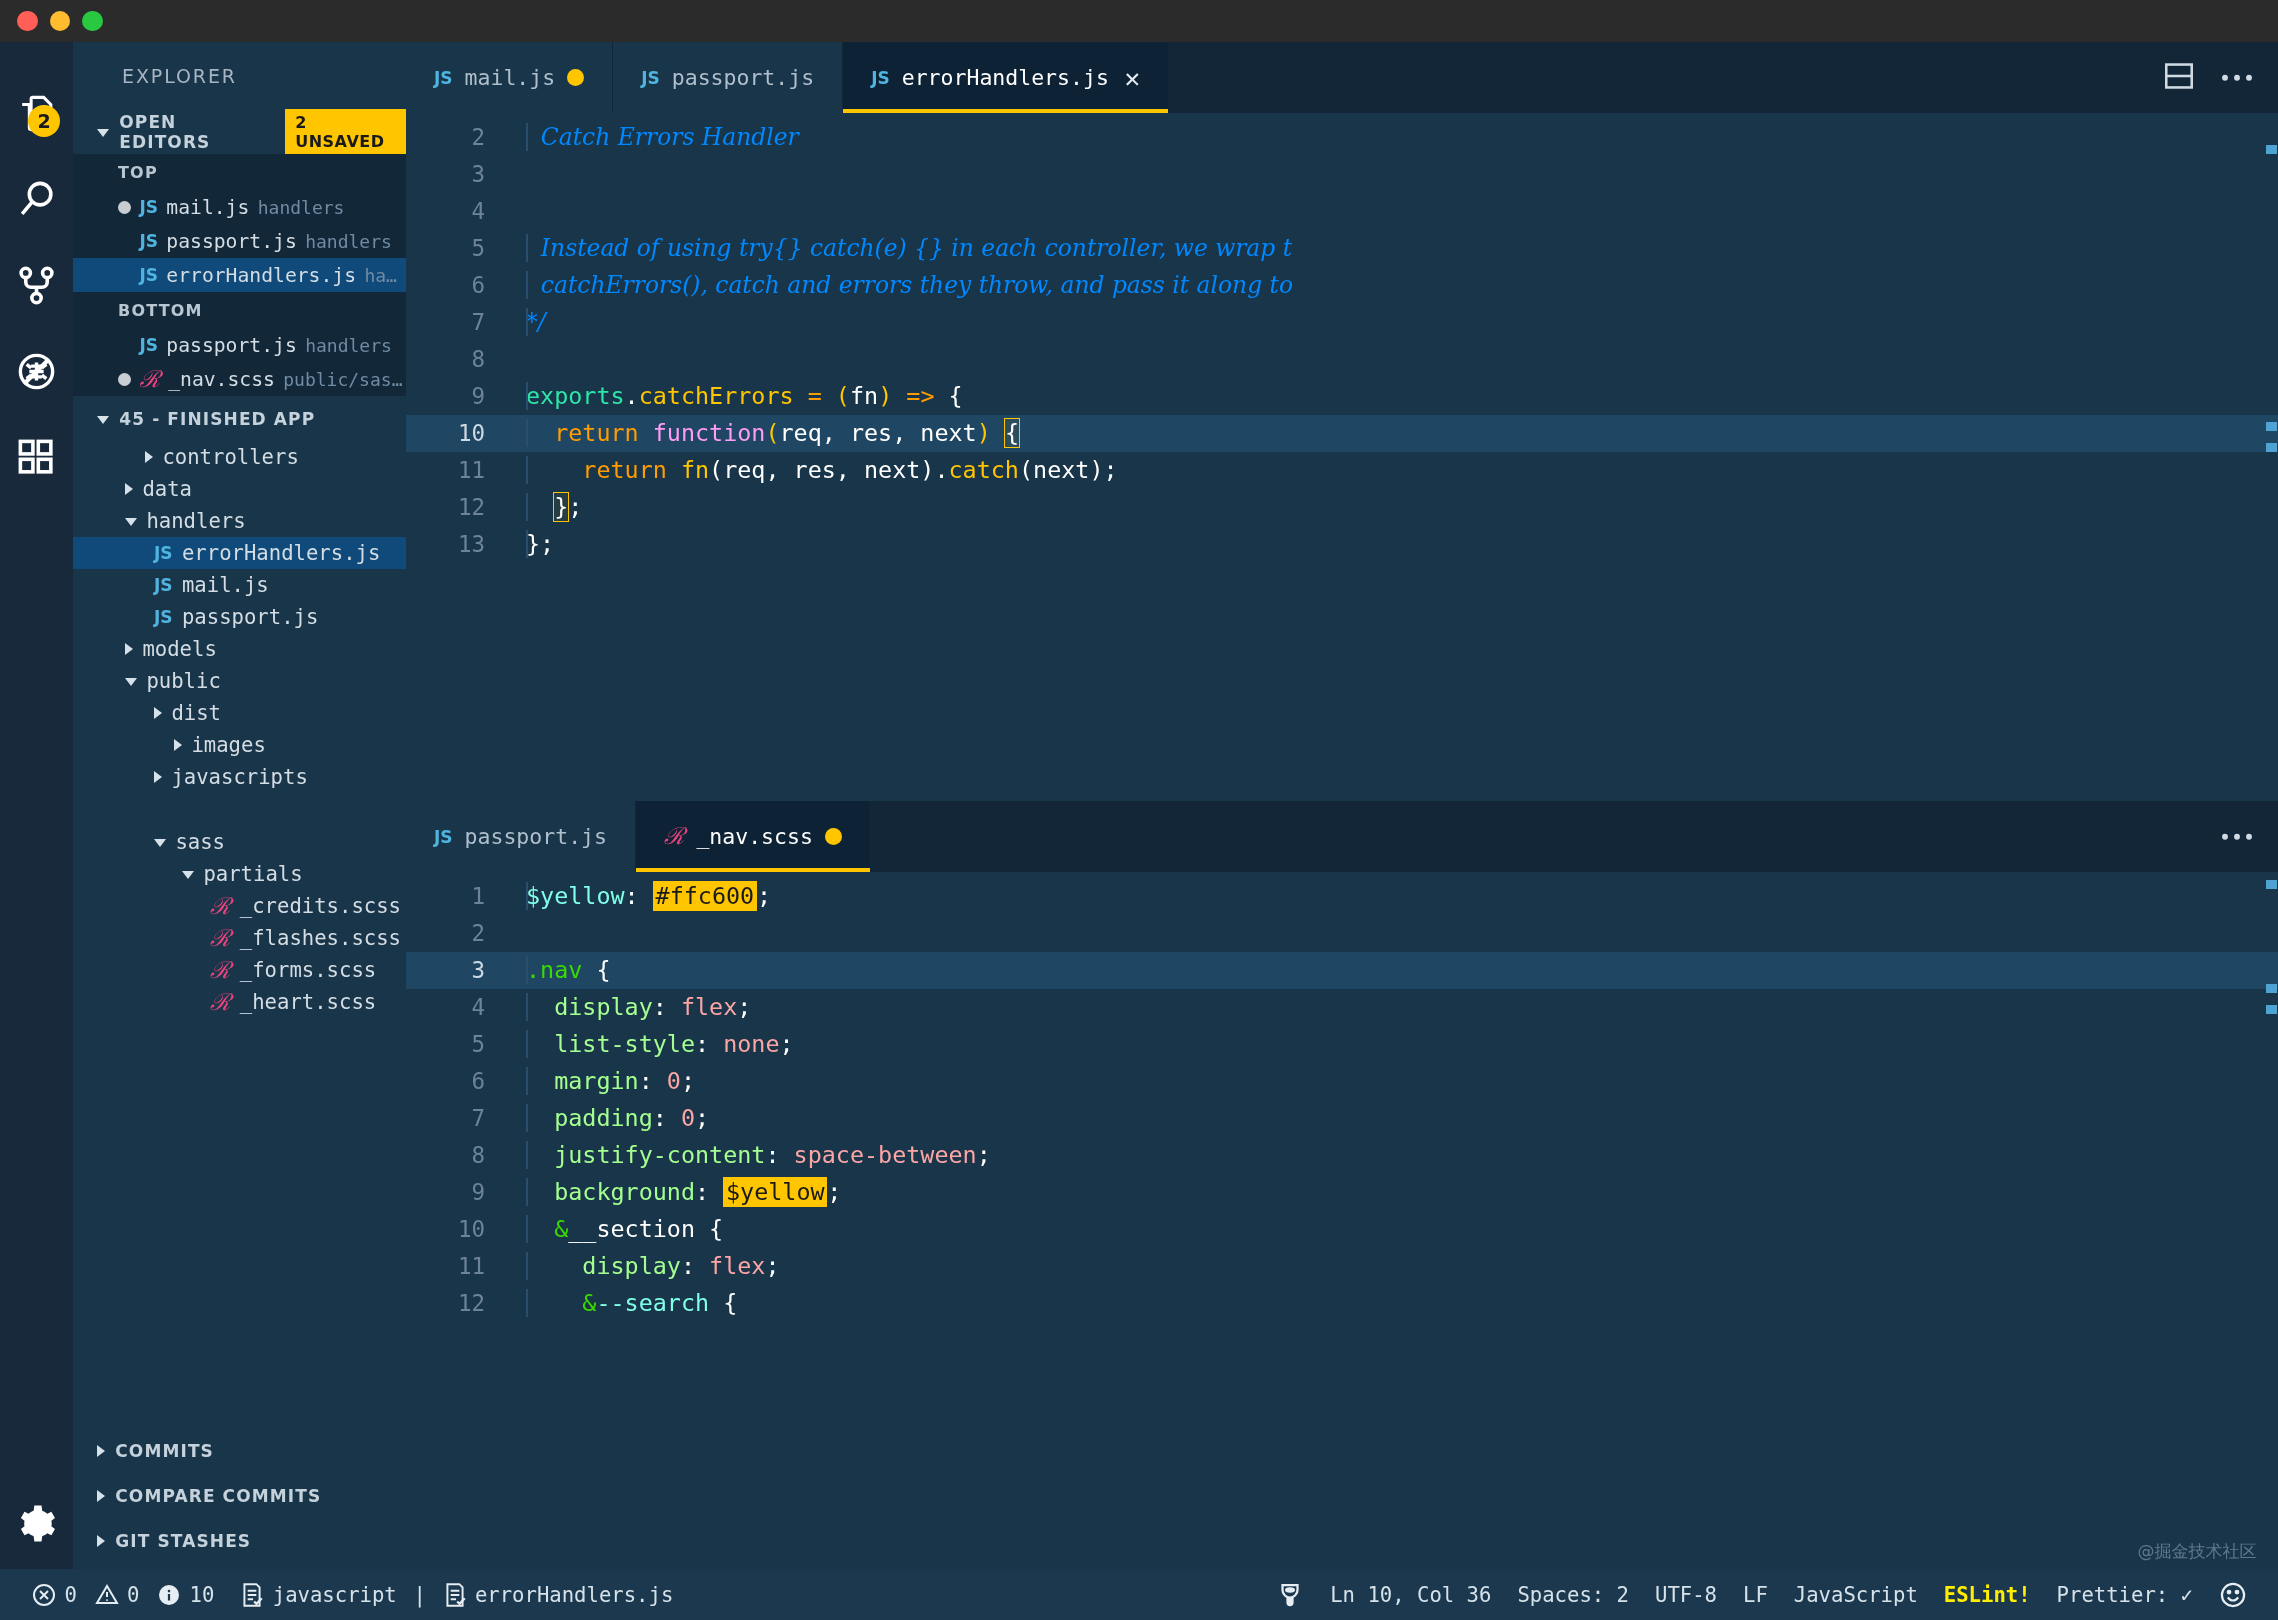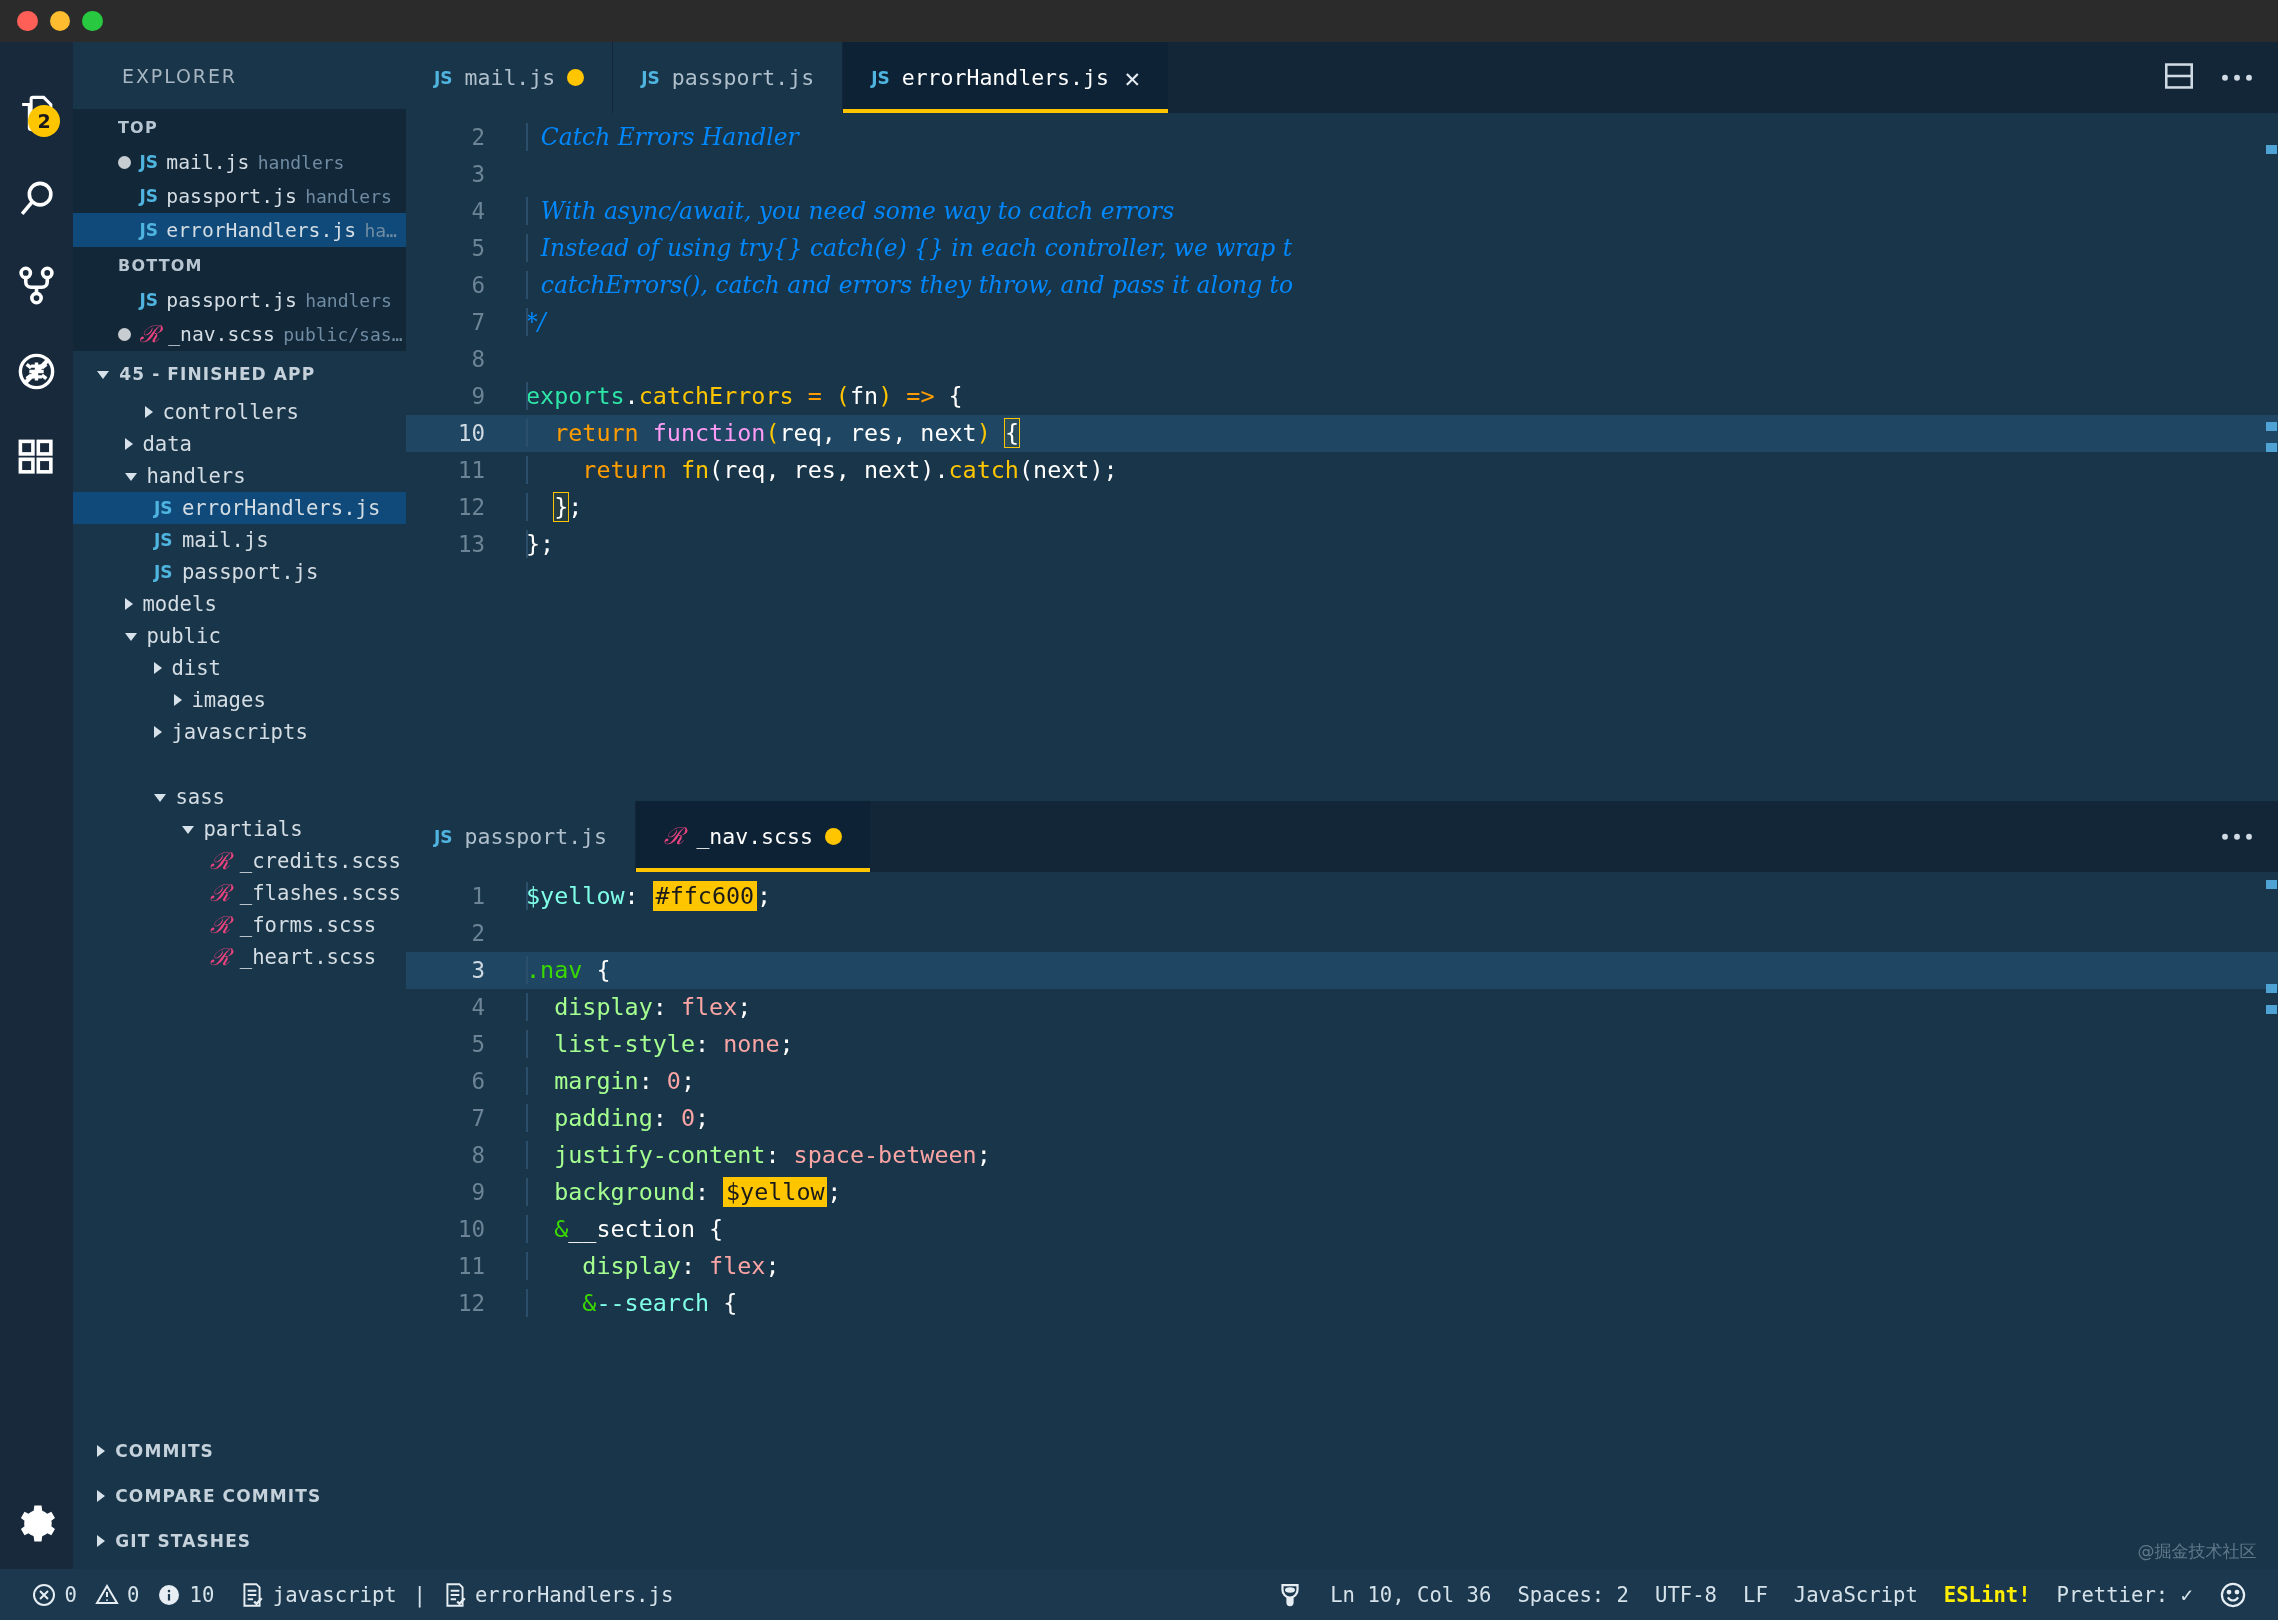--- a/index.html
+++ b/index.html
@@ -216,20 +216,25 @@
         <svg viewBox="0 0 24 24" width="43" height="43" fill="#ffffff">
           <path d="M12 8.2a3.8 3.8 0 1 0 0 7.6 3.8 3.8 0 0 0 0-7.6zm0 5.9a2.1 2.1 0 1 1 0-4.2 2.1 2.1 0 0 1 0 4.2z"></path>
           <path d="M20.5 12c0-.6-.1-1.1-.2-1.6l2-1.5-2-3.4-2.3 1a7.9 7.9 0 0 0-2.8-1.6L14.8 2h-4l-.4 2.9c-1 .3-2 .9-2.8 1.6l-2.3-1-2 3.4 2 1.5a8.4 8.4 0 0 0 0 3.2l-2 1.5 2 3.4 2.3-1c.8.7 1.8 1.3 2.8 1.6l.4 2.9h4l.4-2.9c1-.3 2-.9 2.8-1.6l2.3 1 2-3.4-2-1.5c.1-.5.2-1 .2-1.6z"></path>
         </svg>
       </div>
     </div>
 
     <div class="sidebar">
       <div class="sb-title">EXPLORER</div>
 
+      <div class="section-head">
+        <span class="caret caret-down"></span>
+        <span>OPEN EDITORS</span>
+        <span class="unsaved-badge">2 UNSAVED</span>
+      </div>
 
       <div class="open-editors-panel">
 
         <div class="group-label">TOP</div>
         <div class="oe-row">
           <span class="dot"></span>
           <span class="js-ico">JS</span>
           <span class="fname">mail.js</span>
           <span class="fpath">handlers</span>
         </div>
@@ -383,21 +388,21 @@
                 <circle cx="3" cy="3" r="2.2"></circle>
                   <circle cx="12" cy="3" r="2.2"></circle>
                   <circle cx="21" cy="3" r="2.2"></circle>
               </svg>
             </span>
           </div>
         </div>
         <div class="code dark" id="code-top">
           <div class="cline"><div class="gutter">2</div><div class="ctext"><span class="indent-guide" style="left: 17px;"></span><span class="c-comment">  Catch Errors Handler</span></div></div>
             <div class="cline"><div class="gutter">3</div><div class="ctext"><span class="indent-guide" style="left: 17px;"></span><span class="c-plain"></span></div></div>
-            <div class="cline"><div class="gutter">4</div><div class="ctext"><span class="indent-guide" style="left: 17px;"></span><span class="c-comment">  With async/await, you need some way to catch errors</span></div></div>
+            <div class="cline"><div class="gutter">4</div><div class="ctext"><span class="indent-guide" style="left: 17px;"></span></div></div>
             <div class="cline"><div class="gutter">5</div><div class="ctext"><span class="indent-guide" style="left: 17px;"></span><span class="c-comment">  Instead of using try{} catch(e) {} in each controller, we wrap t</span></div></div>
             <div class="cline"><div class="gutter">6</div><div class="ctext"><span class="indent-guide" style="left: 17px;"></span><span class="c-comment">  catchErrors(), catch and errors they throw, and pass it along to</span></div></div>
             <div class="cline"><div class="gutter">7</div><div class="ctext"><span class="indent-guide" style="left: 17px;"></span><span class="c-comment">*/</span></div></div>
             <div class="cline"><div class="gutter">8</div><div class="ctext"><span class="indent-guide" style="left: 17px;"></span><span class="c-plain"></span></div></div>
             <div class="cline"><div class="gutter">9</div><div class="ctext"><span class="indent-guide" style="left: 17px;"></span><span class="c-green">exports</span><span class="c-white">.</span><span class="c-yellow">catchErrors</span><span class="c-plain"> </span><span class="c-orange">=</span><span class="c-plain"> </span><span class="c-yellow">(</span><span class="c-white">fn</span><span class="c-yellow">)</span><span class="c-plain"> </span><span class="c-orange">=&gt;</span><span class="c-plain"> </span><span class="c-white">{</span></div></div>
             <div class="cline hl"><div class="gutter">10</div><div class="ctext"><span class="indent-guide" style="left: 17px;"></span><span class="c-plain">  </span><span class="c-orange">return</span><span class="c-plain"> </span><span class="c-pink">function</span><span class="c-yellow">(</span><span class="c-white">req, res, next</span><span class="c-yellow">)</span><span class="c-plain"> </span><span class="c-white bracket-box">{</span></div></div>
             <div class="cline"><div class="gutter">11</div><div class="ctext"><span class="indent-guide" style="left: 17px;"></span><span class="c-plain">    </span><span class="c-orange">return</span><span class="c-plain"> </span><span class="c-yellow">fn</span><span class="c-white">(</span><span class="c-white">req, res, next</span><span class="c-white">).</span><span class="c-yellow">catch</span><span class="c-white">(</span><span class="c-white">next</span><span class="c-white">);</span></div></div>
             <div class="cline"><div class="gutter">12</div><div class="ctext"><span class="indent-guide" style="left: 17px;"></span><span class="c-plain">  </span><span class="c-white bracket-box">}</span><span class="c-white">;</span></div></div>
             <div class="cline"><div class="gutter">13</div><div class="ctext"><span class="indent-guide" style="left: 17px;"></span><span class="c-white">};</span></div></div>
             <div class="minimap">

